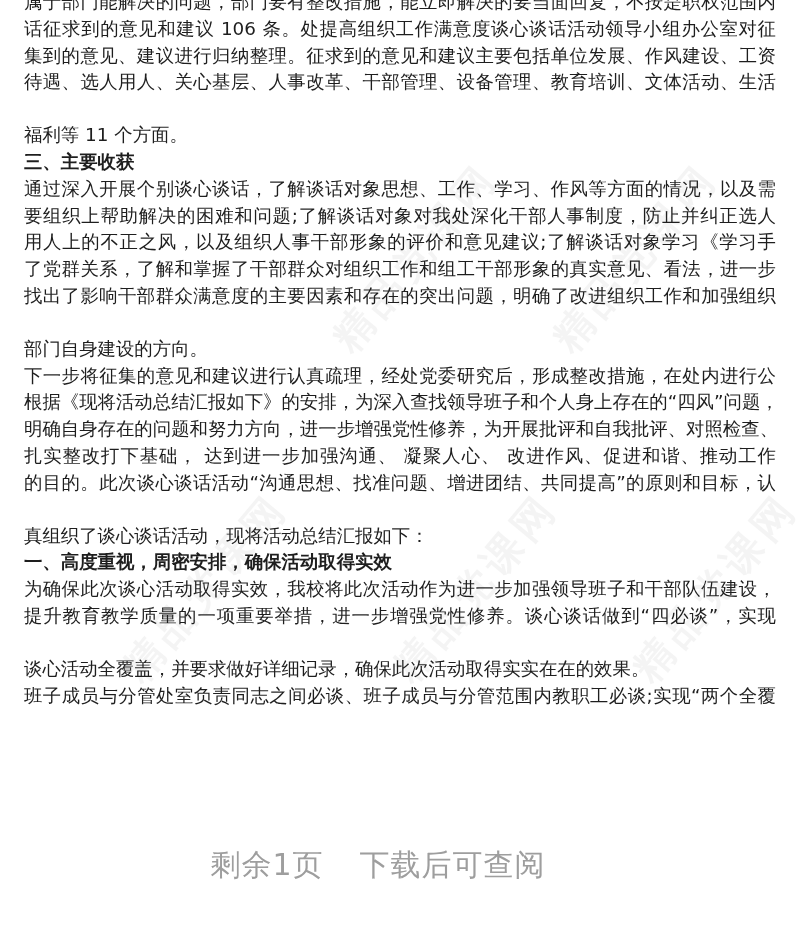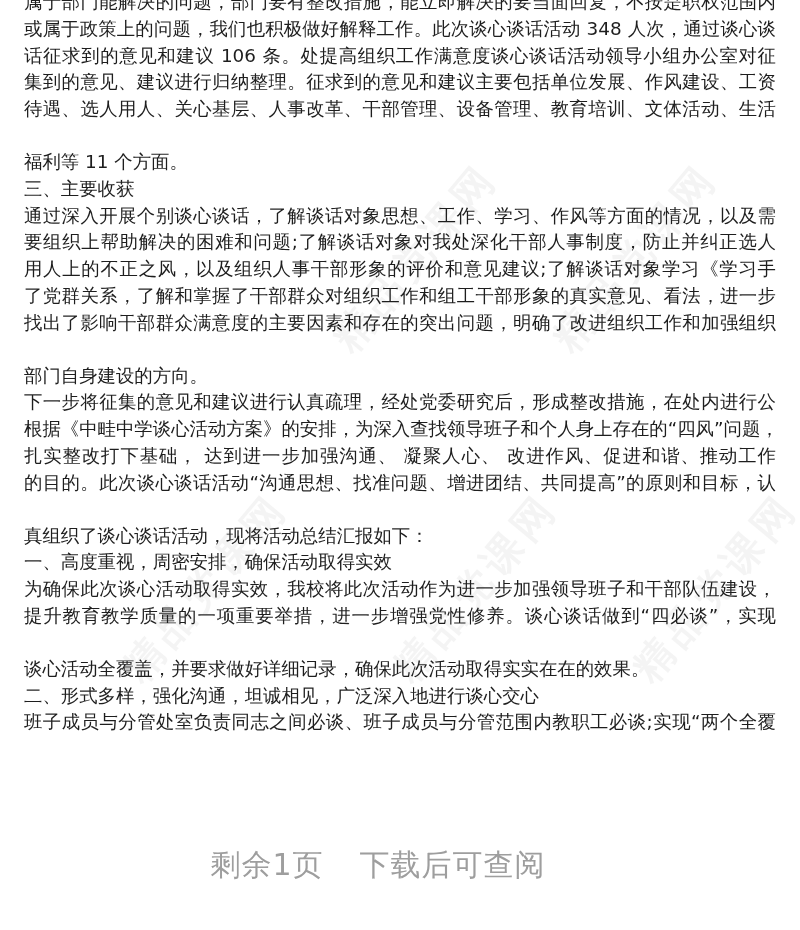--- a/index.html
+++ b/index.html
@@ -28,21 +28,21 @@
     white-space: nowrap;
     text-align: justify;
     text-align-last: justify;
     letter-spacing: 0;
   }
   .line.end {
     text-align-last: left;
     margin-top: 26px;
   }
   .line.heading {
-    font-weight: normal;
+    font-weight: bold;
     text-align-last: left;
   }
   .watermark-layer {
     position: absolute;
     inset: 0;
     pointer-events: none;
     overflow: hidden;
   }
   .wm {
     position: absolute;
@@ -81,42 +81,41 @@
 <div class="watermark-layer">
   <div class="wm" style="left:300px; top:230px;">精品党课网</div>
   <div class="wm" style="left:520px; top:230px;">精品党课网</div>
   <div class="wm" style="left:90px; top:560px;">精品党课网</div>
   <div class="wm" style="left:360px; top:560px;">精品党课网</div>
   <div class="wm" style="left:600px; top:560px;">精品党课网</div>
 </div>
 
 <div class="doc" id="doc">
     <div class="line">属于部门能解决的问题，部门要有整改措施，能立即解决的要当面回复，不按是职权范围内</div>
-    <div class="line">或属于政策上的问题，我们也积极做好解释工作。此次谈心谈话活动 348 人次，通过谈心谈</div>
     <div class="line">话征求到的意见和建议  106  条。处提高组织工作满意度谈心谈话活动领导小组办公室对征</div>
     <div class="line">集到的意见、建议进行归纳整理。征求到的意见和建议主要包括单位发展、作风建设、工资</div>
     <div class="line">待遇、选人用人、关心基层、人事改革、干部管理、设备管理、教育培训、文体活动、生活</div>
     <div class="line end">福利等 11 个方面。</div>
     <div class="line heading">三、主要收获</div>
     <div class="line">通过深入开展个别谈心谈话，了解谈话对象思想、工作、学习、作风等方面的情况，以及需</div>
     <div class="line">要组织上帮助解决的困难和问题;了解谈话对象对我处深化干部人事制度，防止并纠正选人</div>
     <div class="line">用人上的不正之风，以及组织人事干部形象的评价和意见建议;了解谈话对象学习《学习手</div>
     <div class="line">了党群关系，了解和掌握了干部群众对组织工作和组工干部形象的真实意见、看法，进一步</div>
     <div class="line">找出了影响干部群众满意度的主要因素和存在的突出问题，明确了改进组织工作和加强组织</div>
     <div class="line end">部门自身建设的方向。</div>
     <div class="line">下一步将征集的意见和建议进行认真疏理，经处党委研究后，形成整改措施，在处内进行公</div>
-    <div class="line">根据《中畦中学谈心活动方案》的安排，为深入查找领导班子和个人身上存在的“四风”问题，</div>
+    <div class="line">根据《现将活动总结汇报如下》的安排，为深入查找领导班子和个人身上存在的“四风”问题，</div>
+    <div class="line">明确自身存在的问题和努力方向，进一步增强党性修养，为开展批评和自我批评、对照检查、</div>
     <div class="line">扎实整改打下基础，  达到进一步加强沟通、 凝聚人心、 改进作风、促进和谐、推动工作</div>
     <div class="line">的目的。此次谈心谈话活动“沟通思想、找准问题、增进团结、共同提高”的原则和目标，认</div>
     <div class="line end">真组织了谈心谈话活动，现将活动总结汇报如下：</div>
     <div class="line heading">一、高度重视，周密安排，确保活动取得实效</div>
     <div class="line">为确保此次谈心活动取得实效，我校将此次活动作为进一步加强领导班子和干部队伍建设，</div>
     <div class="line">提升教育教学质量的一项重要举措，进一步增强党性修养。谈心谈话做到“四必谈”，实现</div>
     <div class="line end">谈心活动全覆盖，并要求做好详细记录，确保此次活动取得实实在在的效果。</div>
-    <div class="line heading">二、形式多样，强化沟通，坦诚相见，广泛深入地进行谈心交心</div>
     <div class="line">班子成员与分管处室负责同志之间必谈、班子成员与分管范围内教职工必谈;实现“两个全覆</div>
   </div>
 
 <div class="more-banner">
   <div class="more-text">
     <span>剩余1页</span><span class="gap"></span><span>下载后可查阅</span>
   </div>
 </div>
 
 </body></html>

